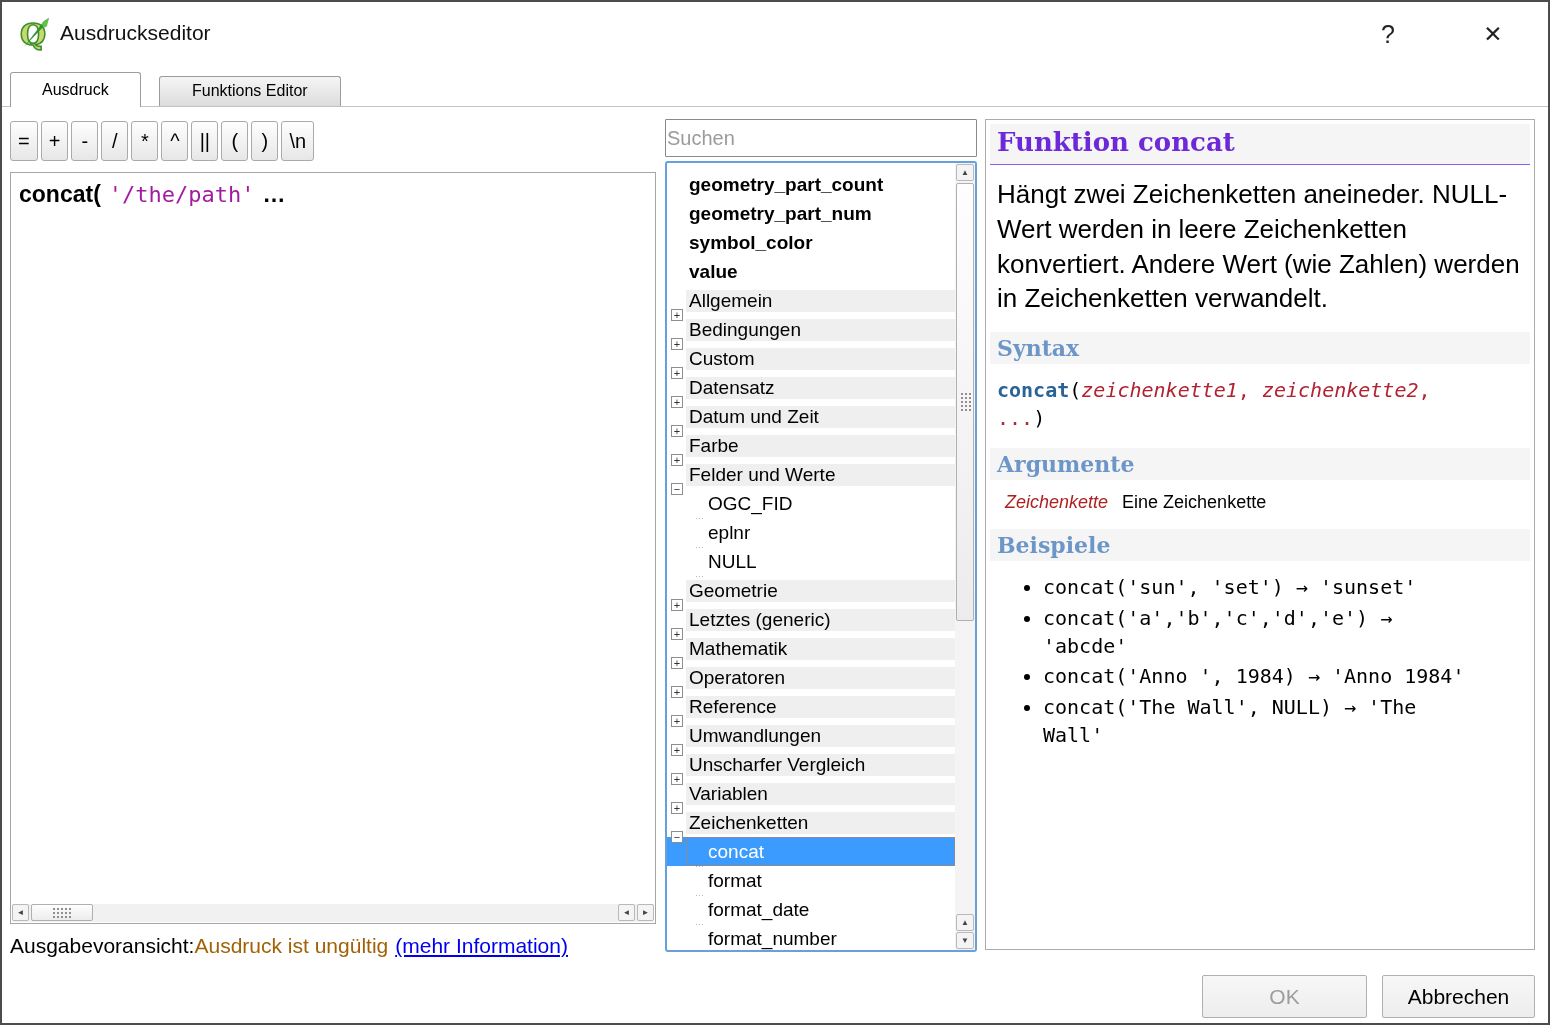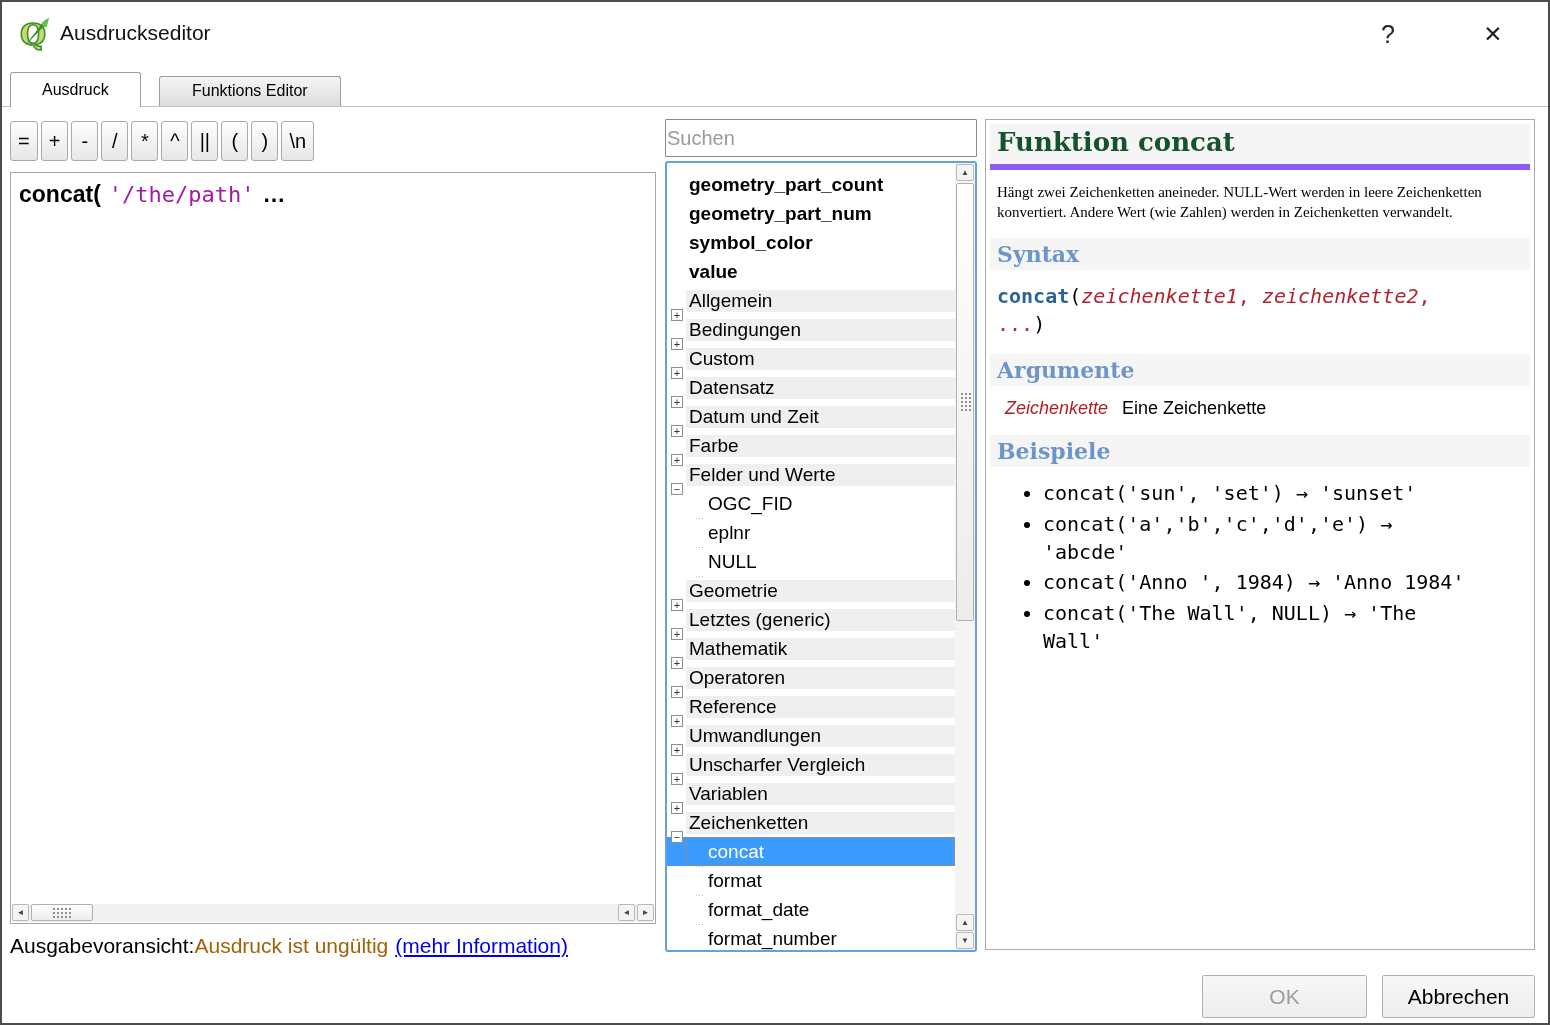--- a/index.html
+++ b/index.html
@@ -85,25 +85,25 @@
   .row.selected::after{content:"";position:absolute;left:19px;right:0;top:0;bottom:0;
     border:1px dotted #d07c35;pointer-events:none;}
   #vscroll{position:absolute;right:0;top:0;bottom:0;width:20px;background:#f4f4f4;}
   #vs-up{left:1px;top:1px;width:18px;height:17px;}
   #vs-thumb{left:1px;top:20px;width:18px;height:438px;}
   #vs-down1{left:1px;bottom:19px;width:18px;height:17px;}
   #vs-down2{left:1px;bottom:1px;width:18px;height:17px;}
   
   #help{position:absolute;left:983px;top:117px;width:550px;height:831px;background:#fff;
     border:1px solid #ababab;padding:4px 11px;overflow:hidden;}
-  .h1{font-family:"DejaVu Serif",serif;font-weight:bold;font-size:26px;color:#14532d;
-    background:#f5f5f5;margin:0 -7px;padding:3px 7px 7px;border-bottom:6px solid #8b5cf6;}
+  .h1{font-family:"DejaVu Serif",serif;font-weight:bold;font-size:26px;color:#6d28d9;
+    background:#f5f5f5;margin:0 -7px;padding:3px 7px 7px;border-bottom:1px solid #8b5cf6;}
   .h2{font-family:"DejaVu Serif",serif;font-weight:bold;font-size:22px;color:#6d96c8;
     background:#f5f5f5;margin:16px -7px 12px;padding:3px 7px;}
-  #help p.desc{margin:12px 0 6px;font-size:15px;line-height:1.34;font-family:Liberation Serif, serif;}
+  #help p.desc{margin:12px 0 6px;font-size:26px;line-height:1.34;}
   .syntax{display:block;font-family:"DejaVu Sans Mono",monospace;font-size:20px;line-height:1.4;
     white-space:pre-wrap;margin:0 0 4px;}
   .syntax .fn{color:#2a6496;font-weight:bold;}
   .syntax .pl{color:#000;}
   .syntax .arg{color:#b22230;font-style:italic;}
   .syntax .argc{color:#b22230;}
   .argline{margin:6px 8px 2px;font-size:18px;}
   .arg-name{color:#b02020;font-style:italic;margin-right:14px;}
   #examples{margin:4px 0 0;padding-left:46px;}
   #examples li{font-family:"DejaVu Sans Mono",monospace;font-size:20px;line-height:1.42;

